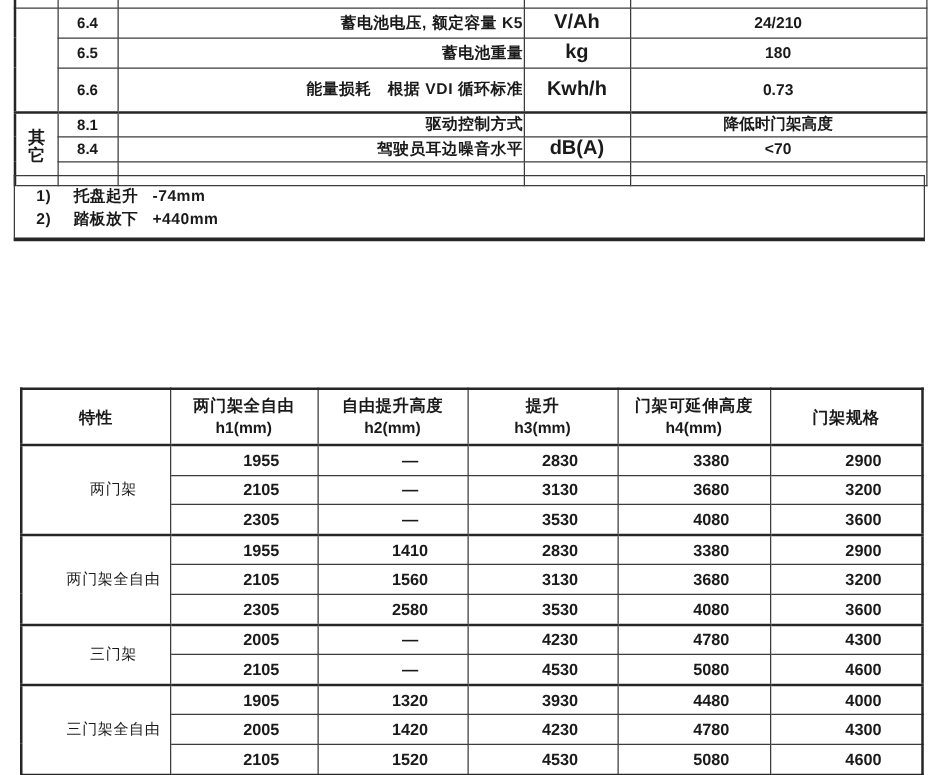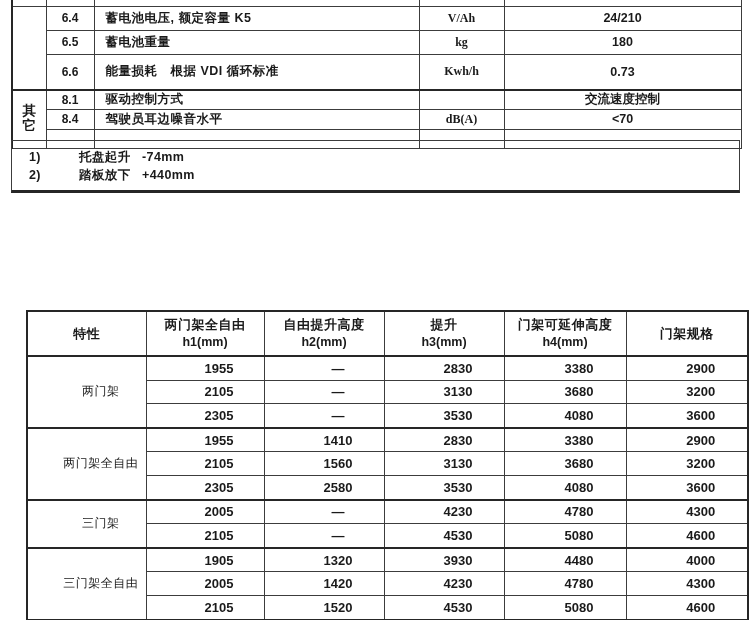--- a/index.html
+++ b/index.html
@@ -25,22 +25,22 @@
     position:absolute;left:11px;top:0;width:729px;
     border-left:2px solid var(--bdh);
   }
   .spec td{
     border:1px solid var(--bd);
     font-size:12.5px;font-weight:700;
     text-align:center;vertical-align:middle;
   }
   .spec tr.crop td{border-top:none;}
   .spec td.no{font-size:12px;}
-  .spec td.desc{text-align:left;padding-left:11px;letter-spacing:0.5px;}
-  .spec td.unit{font-size:12px;font-family:Liberation Serif, serif;}
+  .spec td.desc{text-align:right;padding-left:11px;letter-spacing:0.5px;}
+  .spec td.unit{font-size:16px;}
   .spec tr.grp td{border-top:2px solid var(--bdh);}
   .spec td.side{vertical-align:middle;}
   .spec .side-vert{
     display:block;width:15px;margin:0 auto;
     font-size:13.5px;font-weight:700;line-height:1.12;
     word-break:break-all;white-space:normal;text-align:center;font-family:Liberation Mono, monospace;
   }
 
   
   .notes{
@@ -48,27 +48,26 @@
     box-sizing:border-box;
     border:1px solid var(--bd);
     border-bottom:3px solid var(--bdh);
     padding-top:7px;padding-left:17px;
   }
   .note-line{
     display:flex;align-items:center;
     font-size:12.5px;font-weight:700;line-height:18px;letter-spacing:0.4px;
   }
   .note-line .idx{display:inline-block;width:30px;}
-  .note-line .lbl{display:inline-block;width:63px;margin-left:20px;}
+  .note-line .lbl{display:inline-block;width:63px;}
 
   
   .mast{
     position:absolute;left:16px;top:310px;width:721px;
     border:2px solid var(--bdh);
-    margin-left:10px;
   }
   .mast th,.mast td{border:1px solid var(--bd);text-align:center;vertical-align:middle;}
   .mast thead th{height:43px;font-size:13px;font-weight:700;letter-spacing:0.5px;}
   .mast thead .hwrap{display:flex;flex-direction:column;justify-content:center;row-gap:4px;height:100%;}
   .mast thead .hl{line-height:14px;}
   .mast thead .sub{line-height:13px;font-size:12.5px;letter-spacing:0;}
   .mast tbody td{height:22.6px;font-size:13px;font-weight:700;padding-left:28px;}
   .mast td.glabel{font-size:12px;font-weight:400;letter-spacing:0.5px;}
   .mast tr.gstart td{border-top:2px solid var(--bdh);}
 </style>
@@ -112,21 +111,21 @@
         <td class="unit">Kwh/h</td>
         <td class="val">0.73</td>
       </tr>
       <tr class="grp" style="height:19px">
         <td class="side" rowspan="3">
           <span class="side-vert">其它</span>
         </td>
         <td class="no">8.1</td>
         <td class="desc">驱动控制方式</td>
         <td class="unit"></td>
-        <td class="val">交流速度控制</td>
+        <td class="val">降低时门架高度</td>
       </tr>
       <tr style="height:20px">
         <td class="no">8.4</td>
         <td class="desc">驾驶员耳边噪音水平</td>
         <td class="unit">dB(A)</td>
         <td class="val">&lt;70</td>
       </tr>
       <tr style="height:19px">
         <td class="no"></td>
         <td class="desc"></td>

